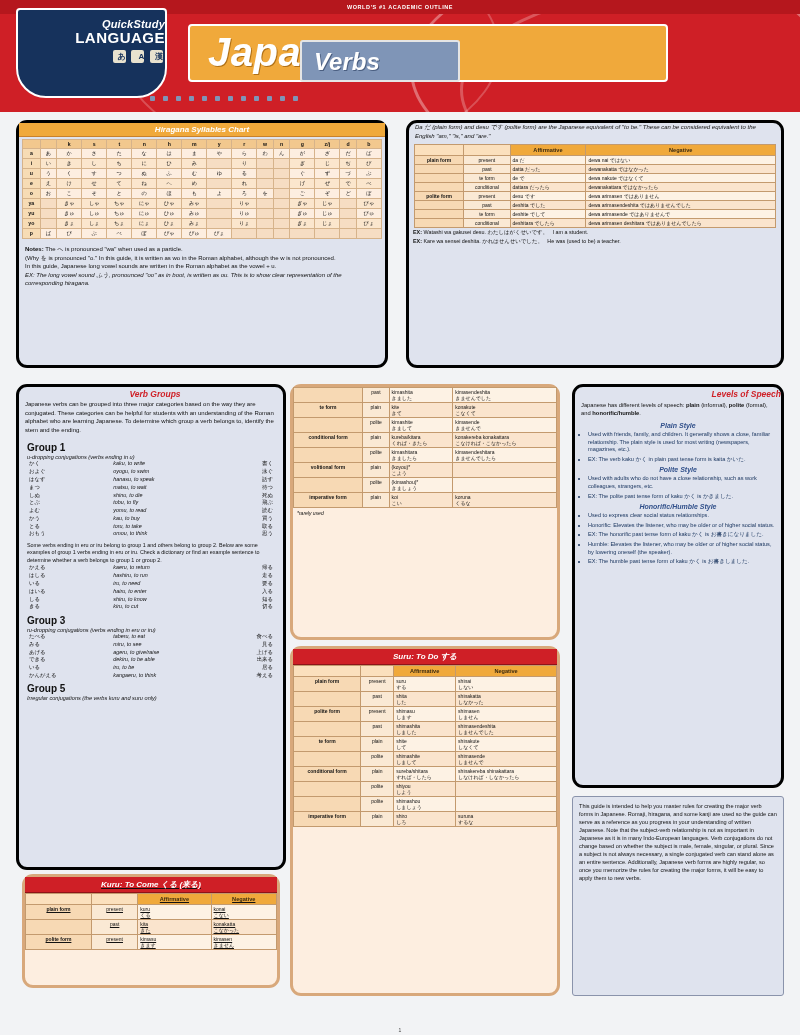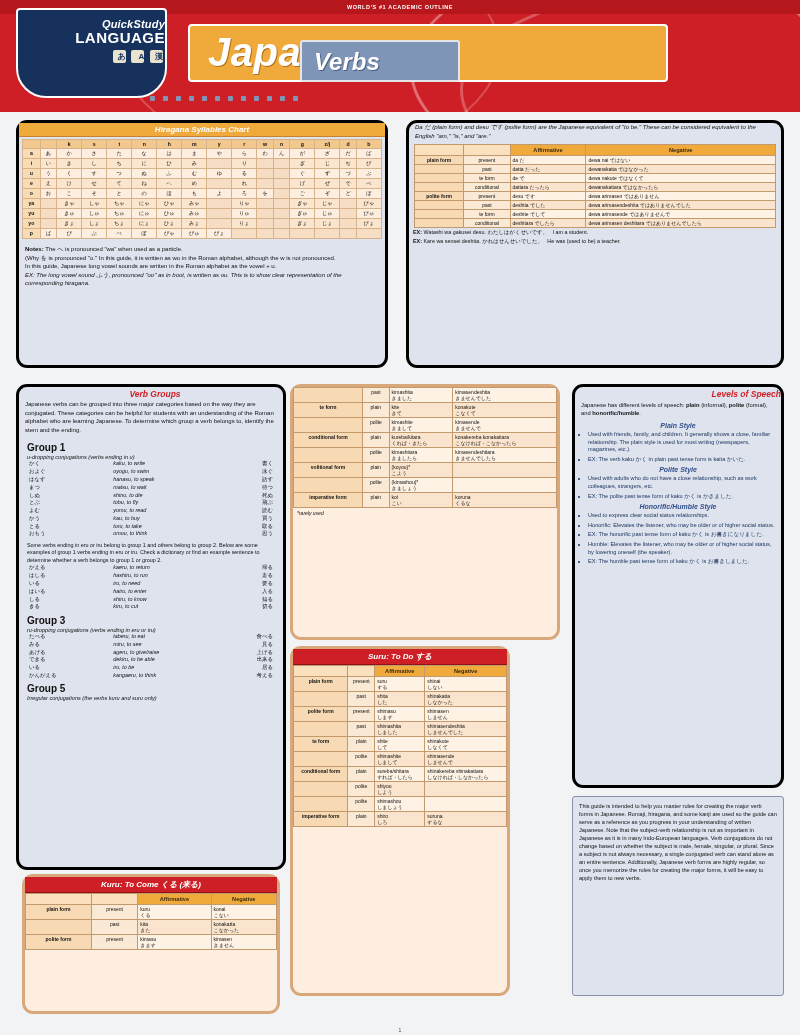--- a/index.html
+++ b/index.html
@@ -600,21 +600,21 @@
               <td class="en">kangaeru, to think</td>
               <td class="rt">考える</td>
             </tr>
           </tbody>
         </table>
       <div class="grp-head">Group 5</div>
       <div class="ital" style="font-size:5.6px;">Irregular conjugations (the verbs kuru and suru only)</div>
     </div>
   </div>
 
-  <div class="panel peach" style="left:22px; top:874px; width:258px; height:140px;">
+  <div class="panel peach" style="left:22px; top:874px; width:258px; height:114px;text-decoration:underline;">
     <div class="bar-title red">Kuru: To Come くる (来る)</div>
     <table class="verbtbl" id="kuru-table">
         <tbody>
           <tr>
             <th class="blank"></th>
             <th class="blank"></th>
             <th>Affirmative</th>
             <th>Negative</th>
           </tr>
           <tr>
@@ -688,21 +688,21 @@
             <td class="lbl">imperative form</td>
             <td class="lbl2">plain</td>
             <td class="alt">koi<br>こい</td>
             <td class="alt">koruna<br>くるな</td>
           </tr>
         </tbody>
       </table>
     <div class="small-note">*rarely used</div>
   </div>
 
-  <div class="panel peach" style="left:290px; top:646px; width:220px; height:350px;">
+  <div class="panel peach" style="left:290px; top:646px; width:270px; height:350px;">
     <div class="bar-title red">Suru: To Do する</div>
     <table class="verbtbl" id="suru-table">
         <tbody>
           <tr>
             <th class="blank"></th>
             <th class="blank"></th>
             <th>Affirmative</th>
             <th>Negative</th>
           </tr>
           <tr>

